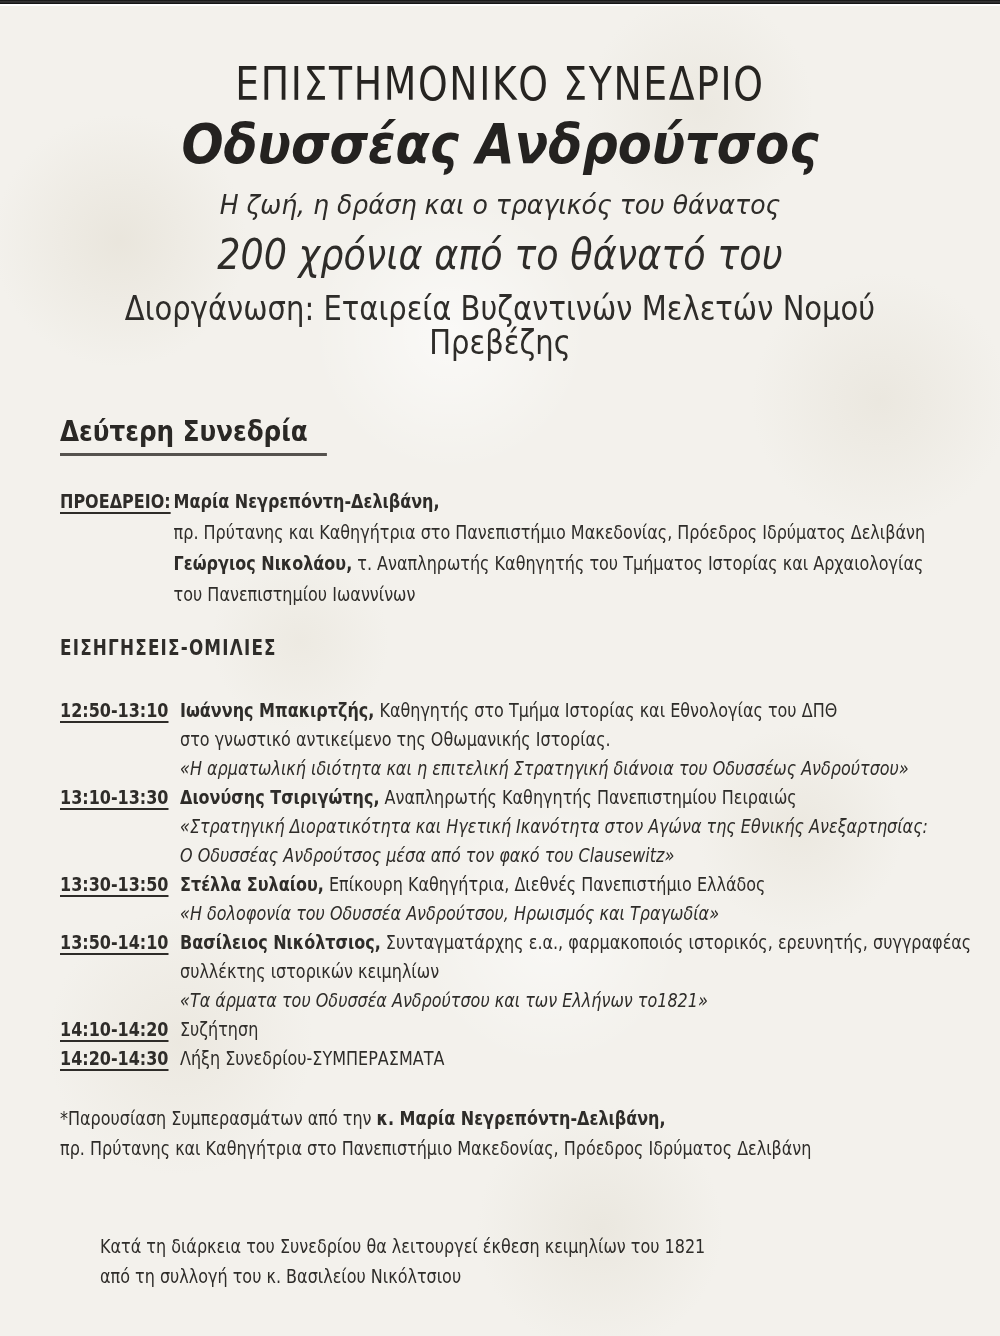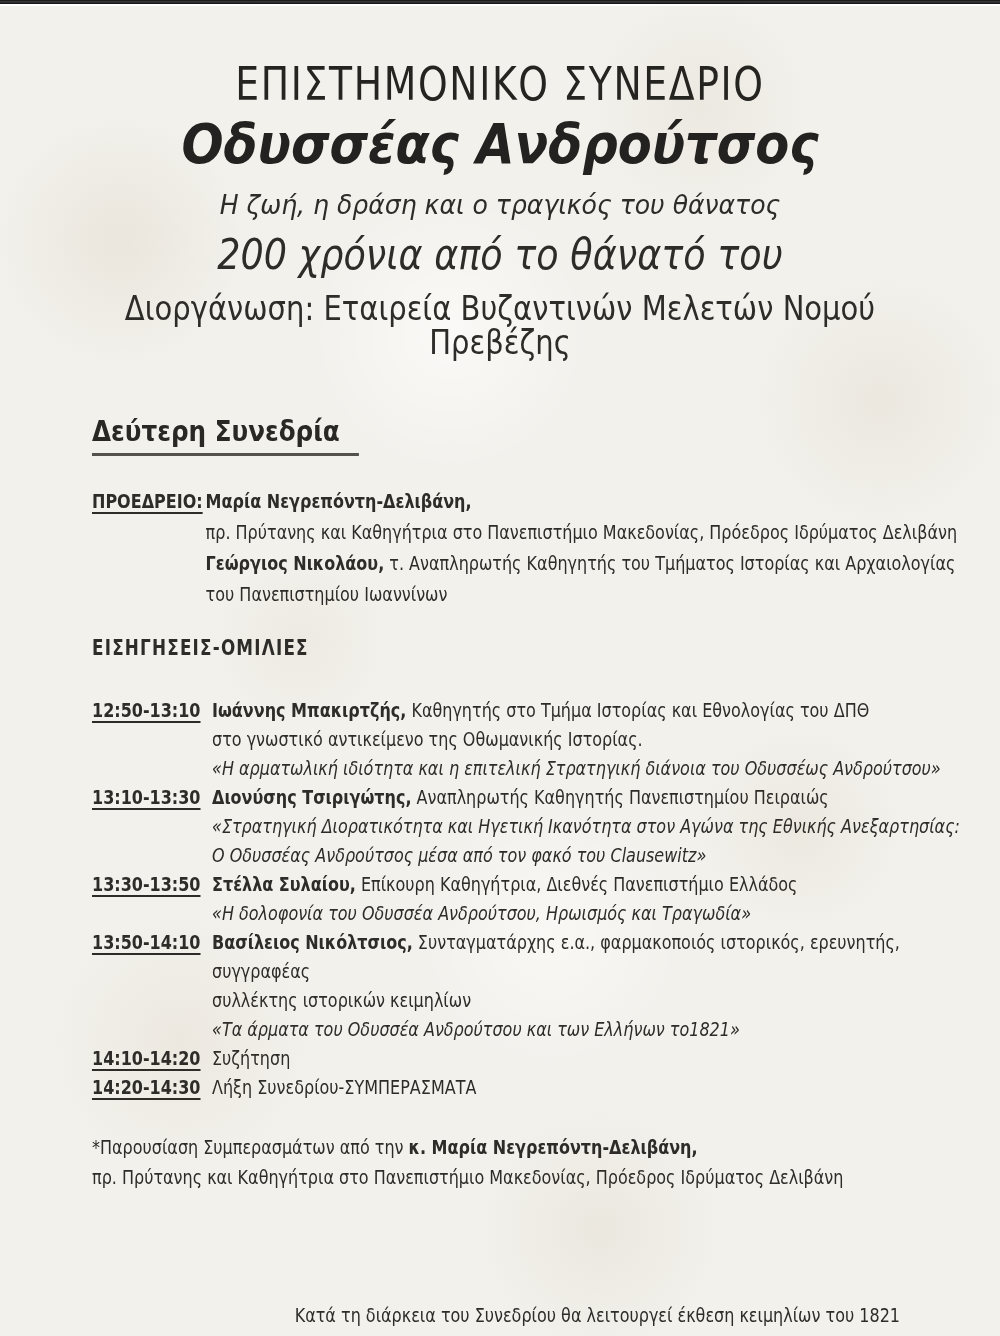--- a/index.html
+++ b/index.html
@@ -60,21 +60,21 @@
     font-style: italic;
     transform: scaleX(0.85);
   }
   .organizer {
     margin-top: 14px;
     font-size: 33px;
     transform: scaleX(0.88);
   }
 
   
-  .content { margin: 0 20px 0 92px; }
+  .content { margin: 0 20px 0 60px; }
 
   .session-heading {
     margin: 56px 0 0 0;
     font-size: 29px;
     font-weight: bold;
     line-height: 1;
     color: #2a2825;
     transform: scaleX(0.85);
     transform-origin: 0 50%;
   }
@@ -116,21 +116,21 @@
     white-space: nowrap;
     text-decoration: underline;
     text-decoration-thickness: 2px;
     text-underline-offset: 4px;
   }
   .quote { font-style: italic; }
   .bold { font-weight: bold; }
 
   .footnote { margin-top: 30px; font-size: 20px; line-height: 30px; }
 
-  .footer { margin-top: 108px; text-align: right; font-size: 20px; line-height: 30px; }
+  .footer { margin-top: 68px; text-align: left; font-size: 20px; line-height: 30px; }
   .footer > div { transform: scaleX(0.8); }
 </style>
 </head>
 <body>
 
 <div class="topbar"></div>
 
 <header class="header">
   <div class="kicker">ΕΠΙΣΤΗΜΟΝΙΚΟ ΣΥΝΕΔΡΙΟ</div>
   <div class="title">Οδυσσέας Ανδρούτσος</div>

